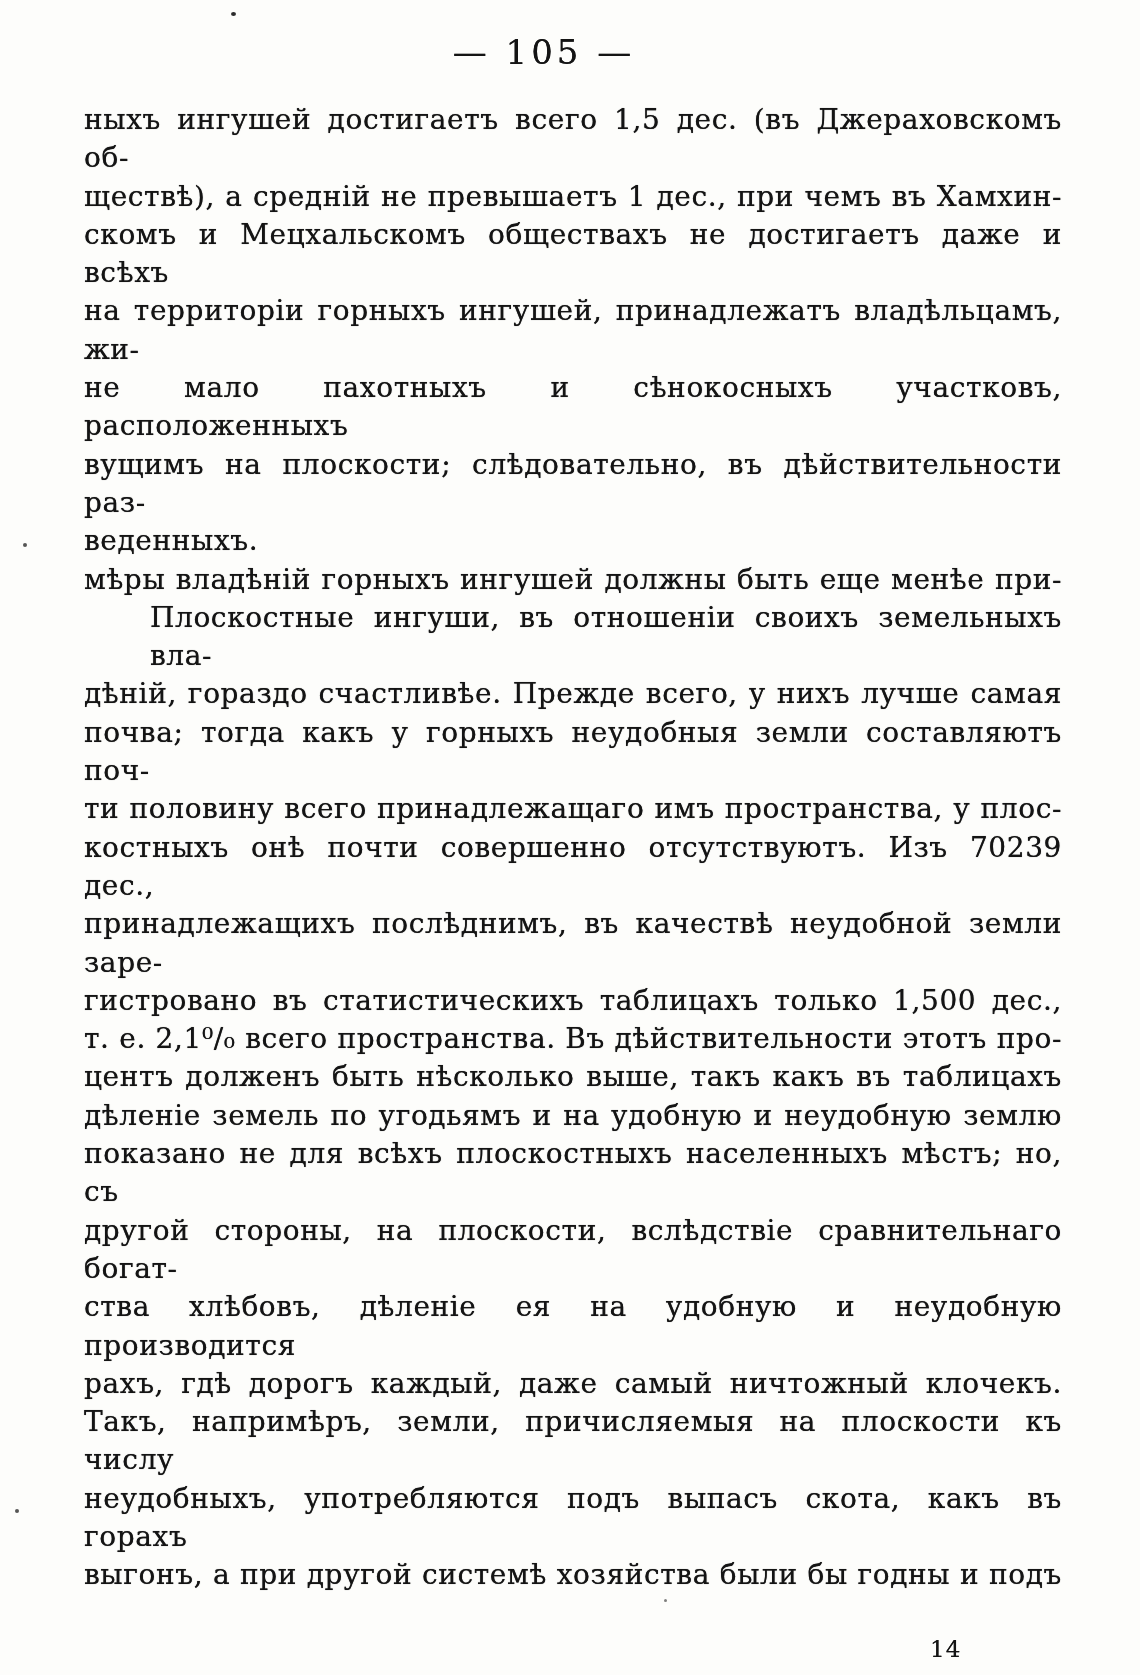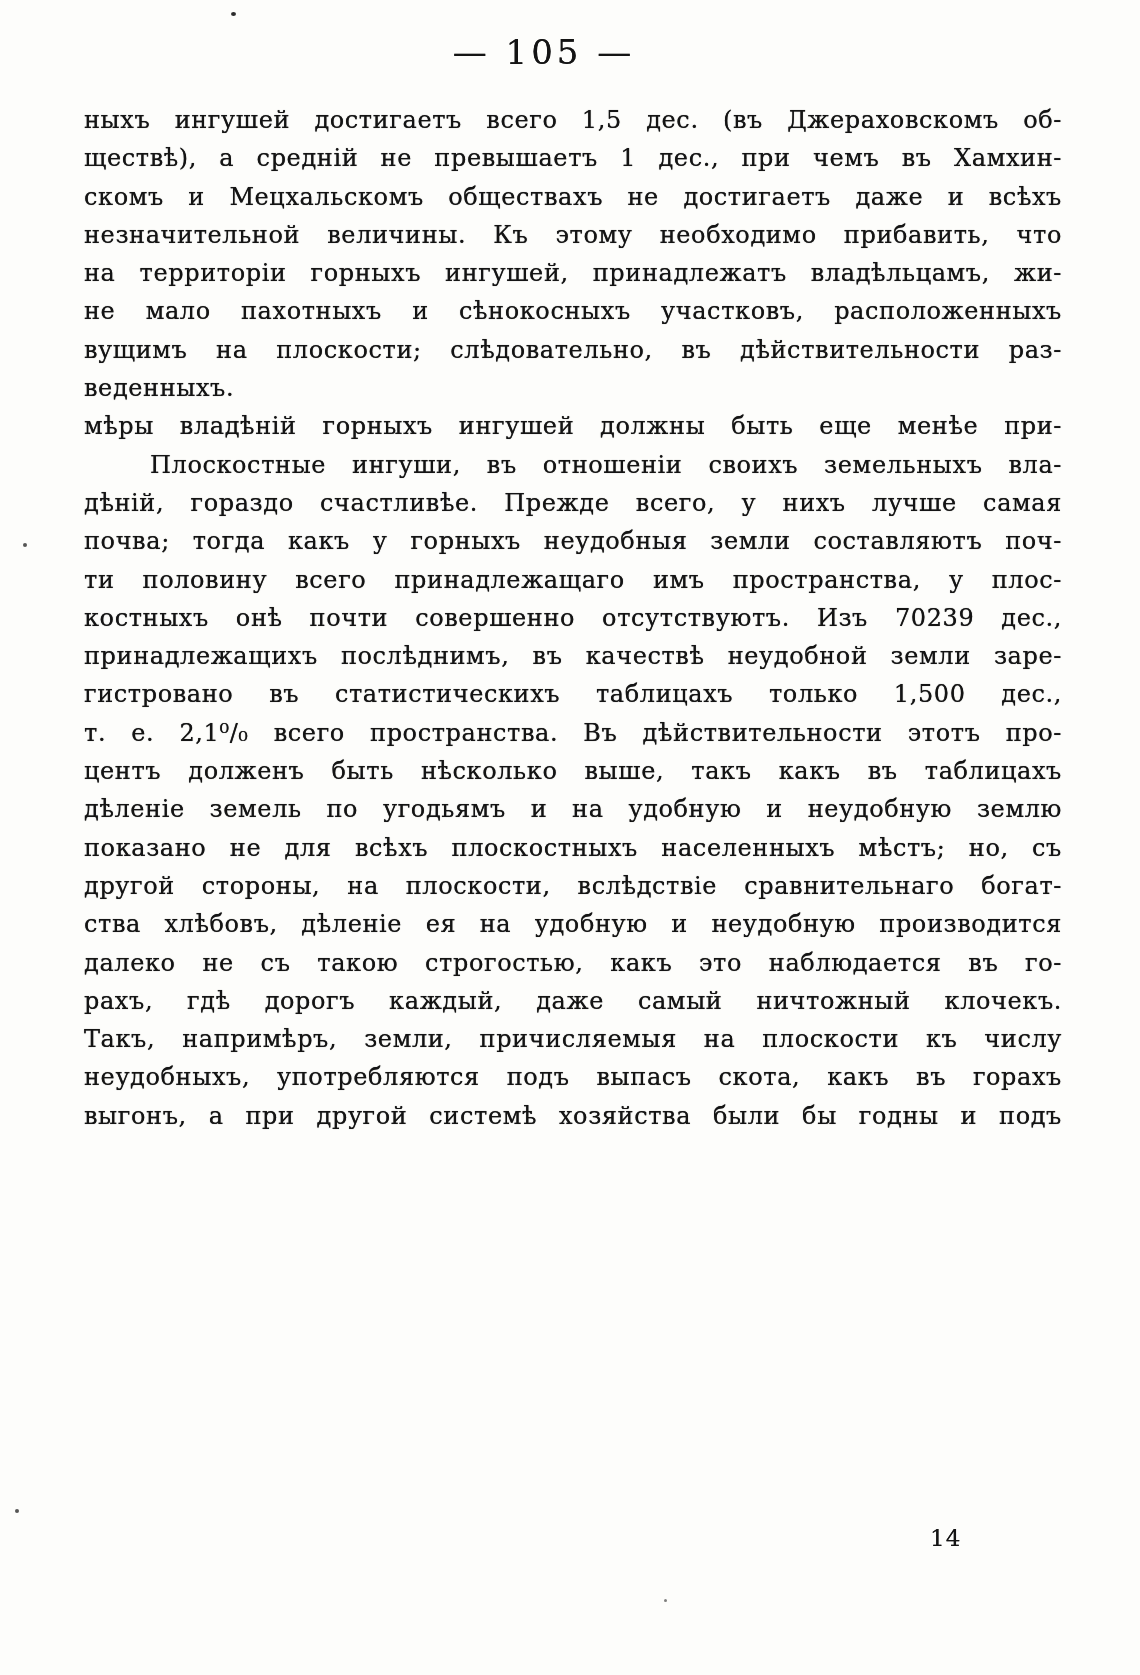--- a/index.html
+++ b/index.html
@@ -20,33 +20,33 @@
     font-size:34px;
     letter-spacing:4px;
     transform:translateX(-26px);
     text-shadow:0 0 0.6px rgba(0,0,0,0.75);
   }
   .body-block {
     position:absolute;
     top:101px; left:84px; width:978px;
   }
   .ln {
-    font-size:24px;
+    font-size:28px;
     line-height:38.3px;
     letter-spacing:0.6px;
     text-align:justify;
     text-align-last:justify;
     text-shadow:0 0 0.7px rgba(0,0,0,0.8);
     white-space:normal;
   }
   .ln.short { text-align-last:left; }
   .ln.indent { padding-left:66px; }
   .sig {
     position:absolute;
-    top:1525px; left:930px;
+    top:1636px; left:930px;
     font-size:23px;
     letter-spacing:1px;
     text-shadow:0 0 0.6px rgba(0,0,0,0.8);
   }
   .speck {
     position:absolute;
     background:#2c2c2c;
     border-radius:50%;
   }
   .speck.s1 { left:231px; top:12px;  width:5px; height:4px; }
@@ -60,21 +60,20 @@
 <div class="page">
 
   <div class="pagenum">— 105 —</div>
 
   <div class="body-block">
 
     <div>
       <div class="ln">ныхъ ингушей достигаетъ всего 1,5 дес. (въ Джераховскомъ об-</div>
       <div class="ln">ществѣ), а средній не превышаетъ 1 дес., при чемъ въ Хамхин-</div>
       <div class="ln">скомъ и Мецхальскомъ обществахъ не достигаетъ даже и всѣхъ</div>
-      <div class="ln">незначительной величины. Къ этому необходимо прибавить, что</div>
       <div class="ln">на территоріи горныхъ ингушей, принадлежатъ владѣльцамъ, жи-</div>
       <div class="ln">не мало пахотныхъ и сѣнокосныхъ участковъ, расположенныхъ</div>
       <div class="ln">вущимъ на плоскости; слѣдовательно, въ дѣйствительности раз-</div>
       <div class="ln short">веденныхъ.</div>
       <div class="ln">мѣры владѣній горныхъ ингушей должны быть еще менѣе при-</div>
     </div>
 
     <div>
       <div class="ln indent">Плоскостные ингуши, въ отношеніи своихъ земельныхъ вла-</div>
       <div class="ln">дѣній, гораздо счастливѣе. Прежде всего, у нихъ лучше самая</div>
@@ -82,21 +81,20 @@
       <div class="ln">ти половину всего принадлежащаго имъ пространства, у плос-</div>
       <div class="ln">костныхъ онѣ почти совершенно отсутствуютъ. Изъ 70239 дес.,</div>
       <div class="ln">принадлежащихъ послѣднимъ, въ качествѣ неудобной земли заре-</div>
       <div class="ln">гистровано въ статистическихъ таблицахъ только 1,500 дес.,</div>
       <div class="ln">т. е. 2,1⁰/₀ всего пространства. Въ дѣйствительности этотъ про-</div>
       <div class="ln">центъ долженъ быть нѣсколько выше, такъ какъ въ таблицахъ</div>
       <div class="ln">дѣленіе земель по угодьямъ и на удобную и неудобную землю</div>
       <div class="ln">показано не для всѣхъ плоскостныхъ населенныхъ мѣстъ; но, съ</div>
       <div class="ln">другой стороны, на плоскости, вслѣдствіе сравнительнаго богат-</div>
       <div class="ln">ства хлѣбовъ, дѣленіе ея на удобную и неудобную производится</div>
-      <div class="ln">далеко не съ такою строгостью, какъ это наблюдается въ го-</div>
       <div class="ln">рахъ, гдѣ дорогъ каждый, даже самый ничтожный клочекъ.</div>
       <div class="ln">Такъ, напримѣръ, земли, причисляемыя на плоскости къ числу</div>
       <div class="ln">неудобныхъ, употребляются подъ выпасъ скота, какъ въ горахъ</div>
       <div class="ln">выгонъ, а при другой системѣ хозяйства были бы годны и подъ</div>
 
     </div>
 
   </div>
 
   <div class="sig">14</div>

